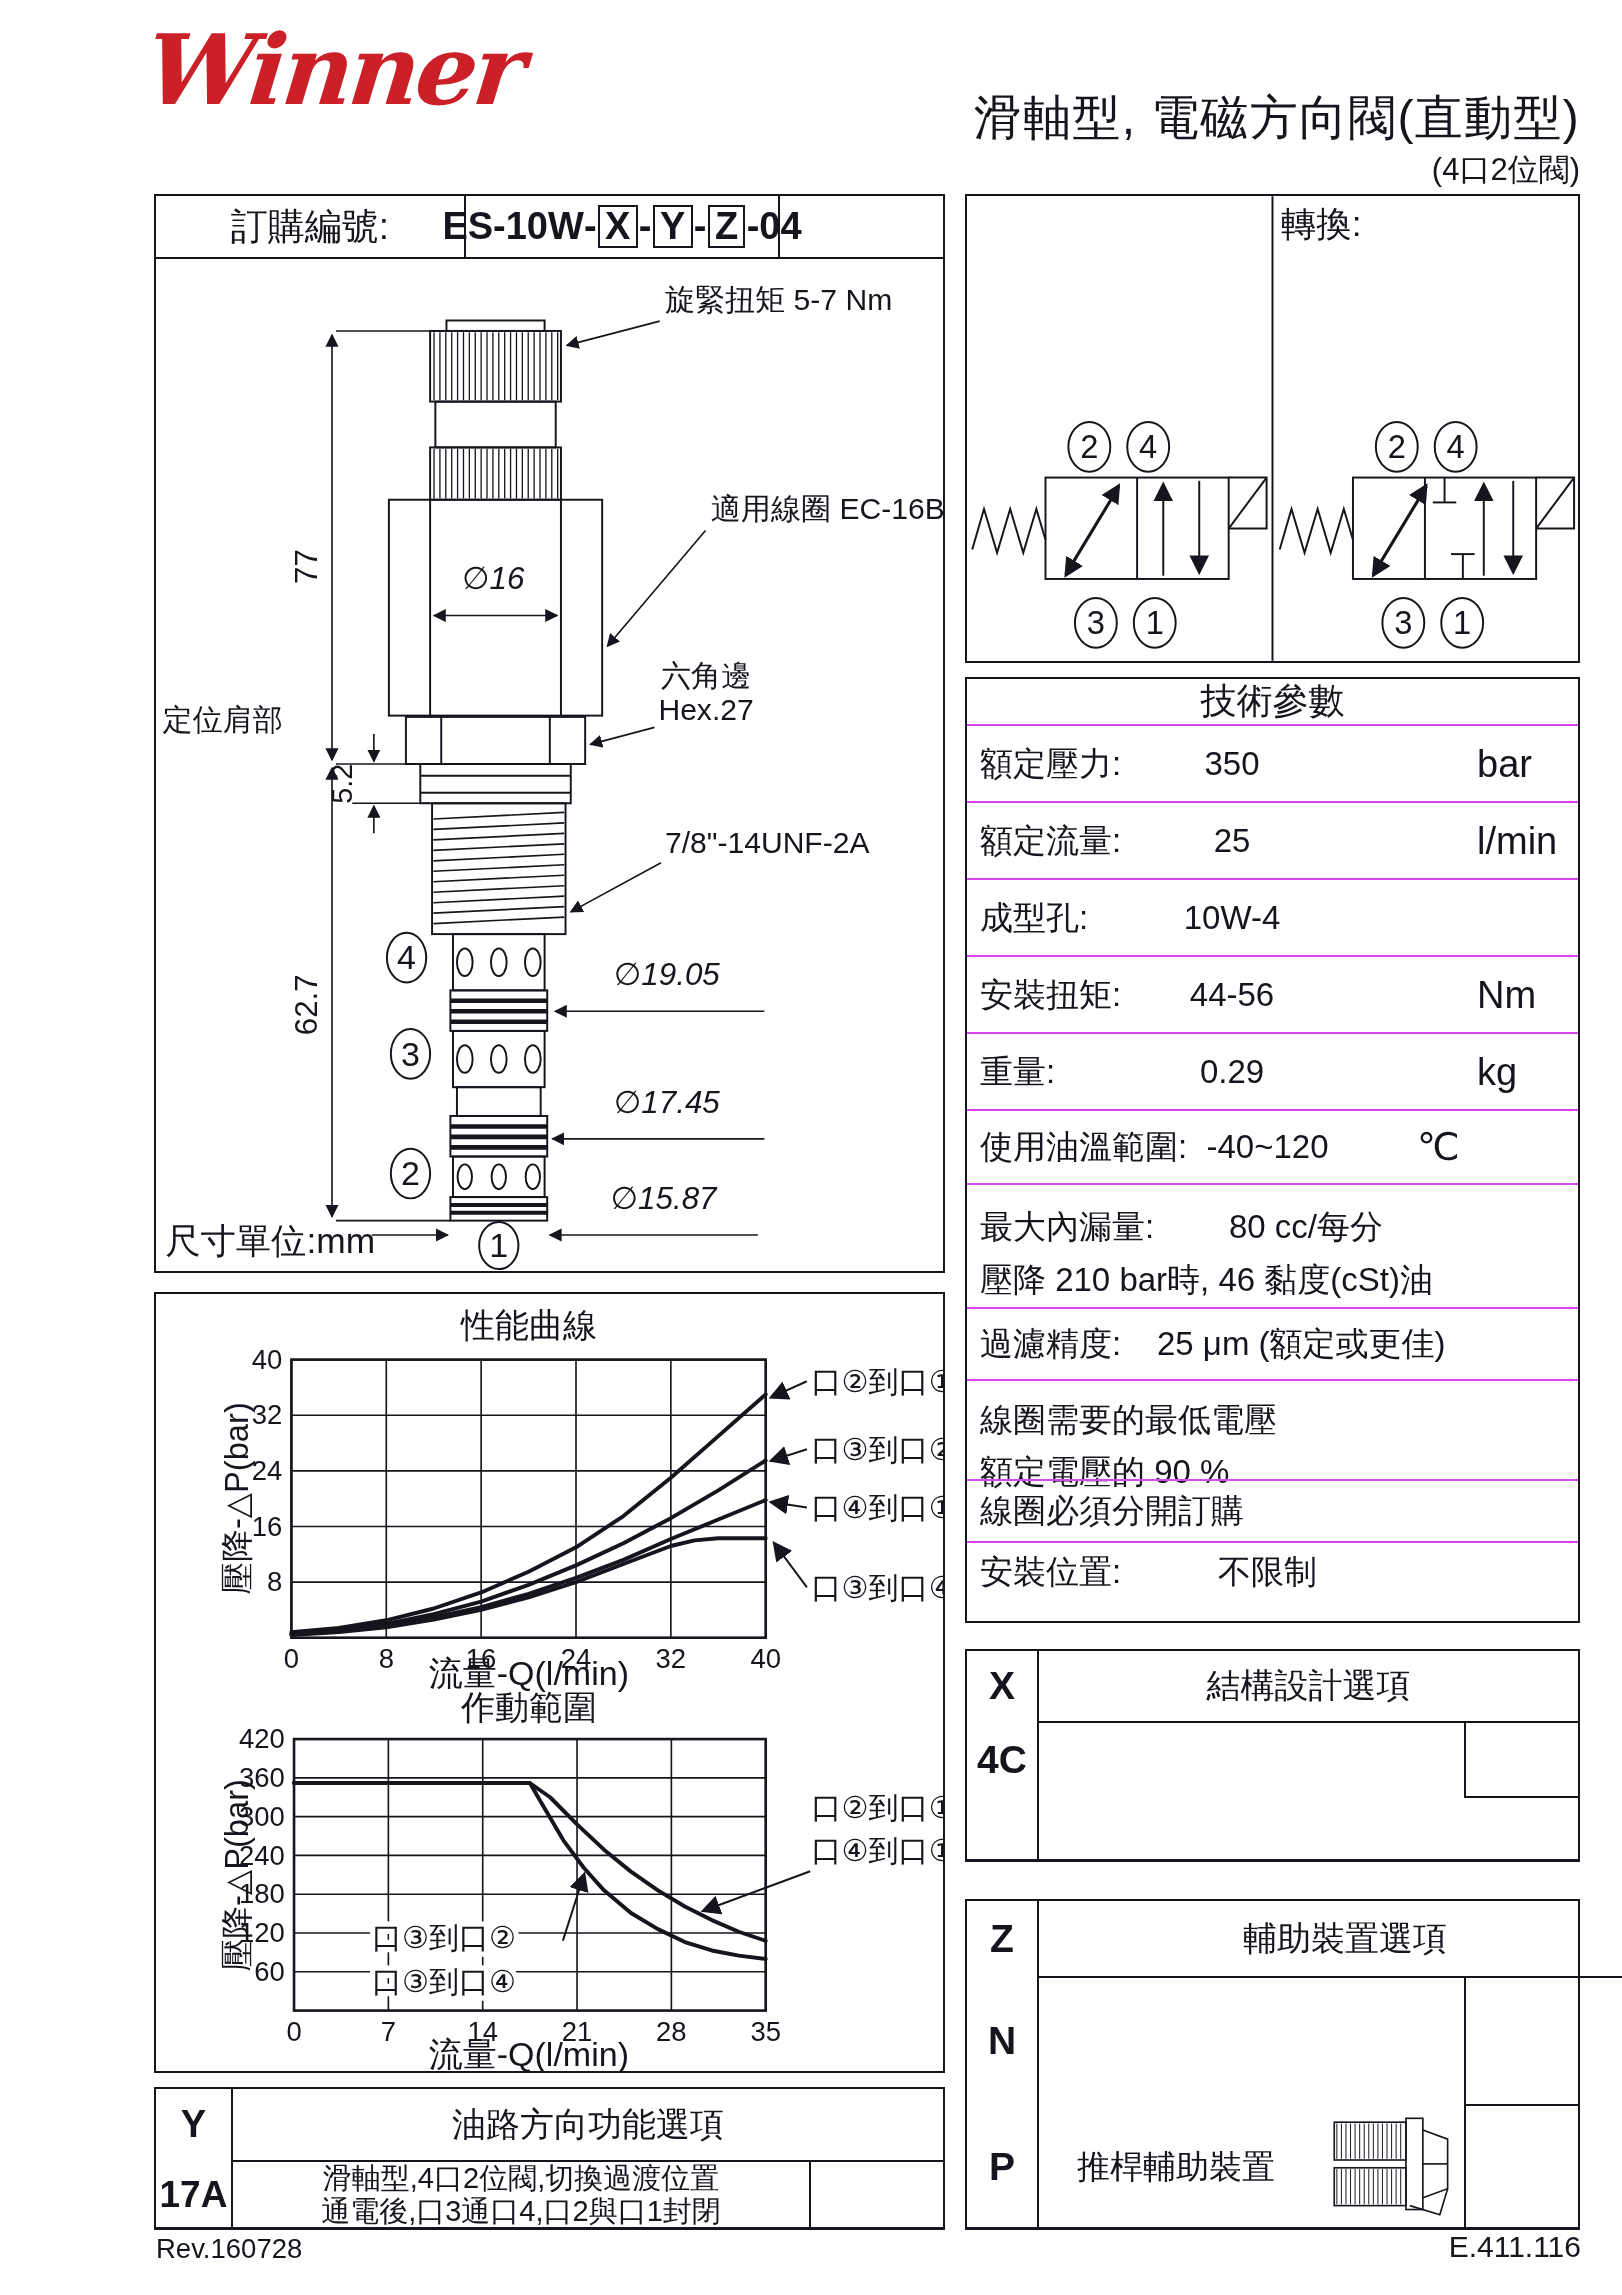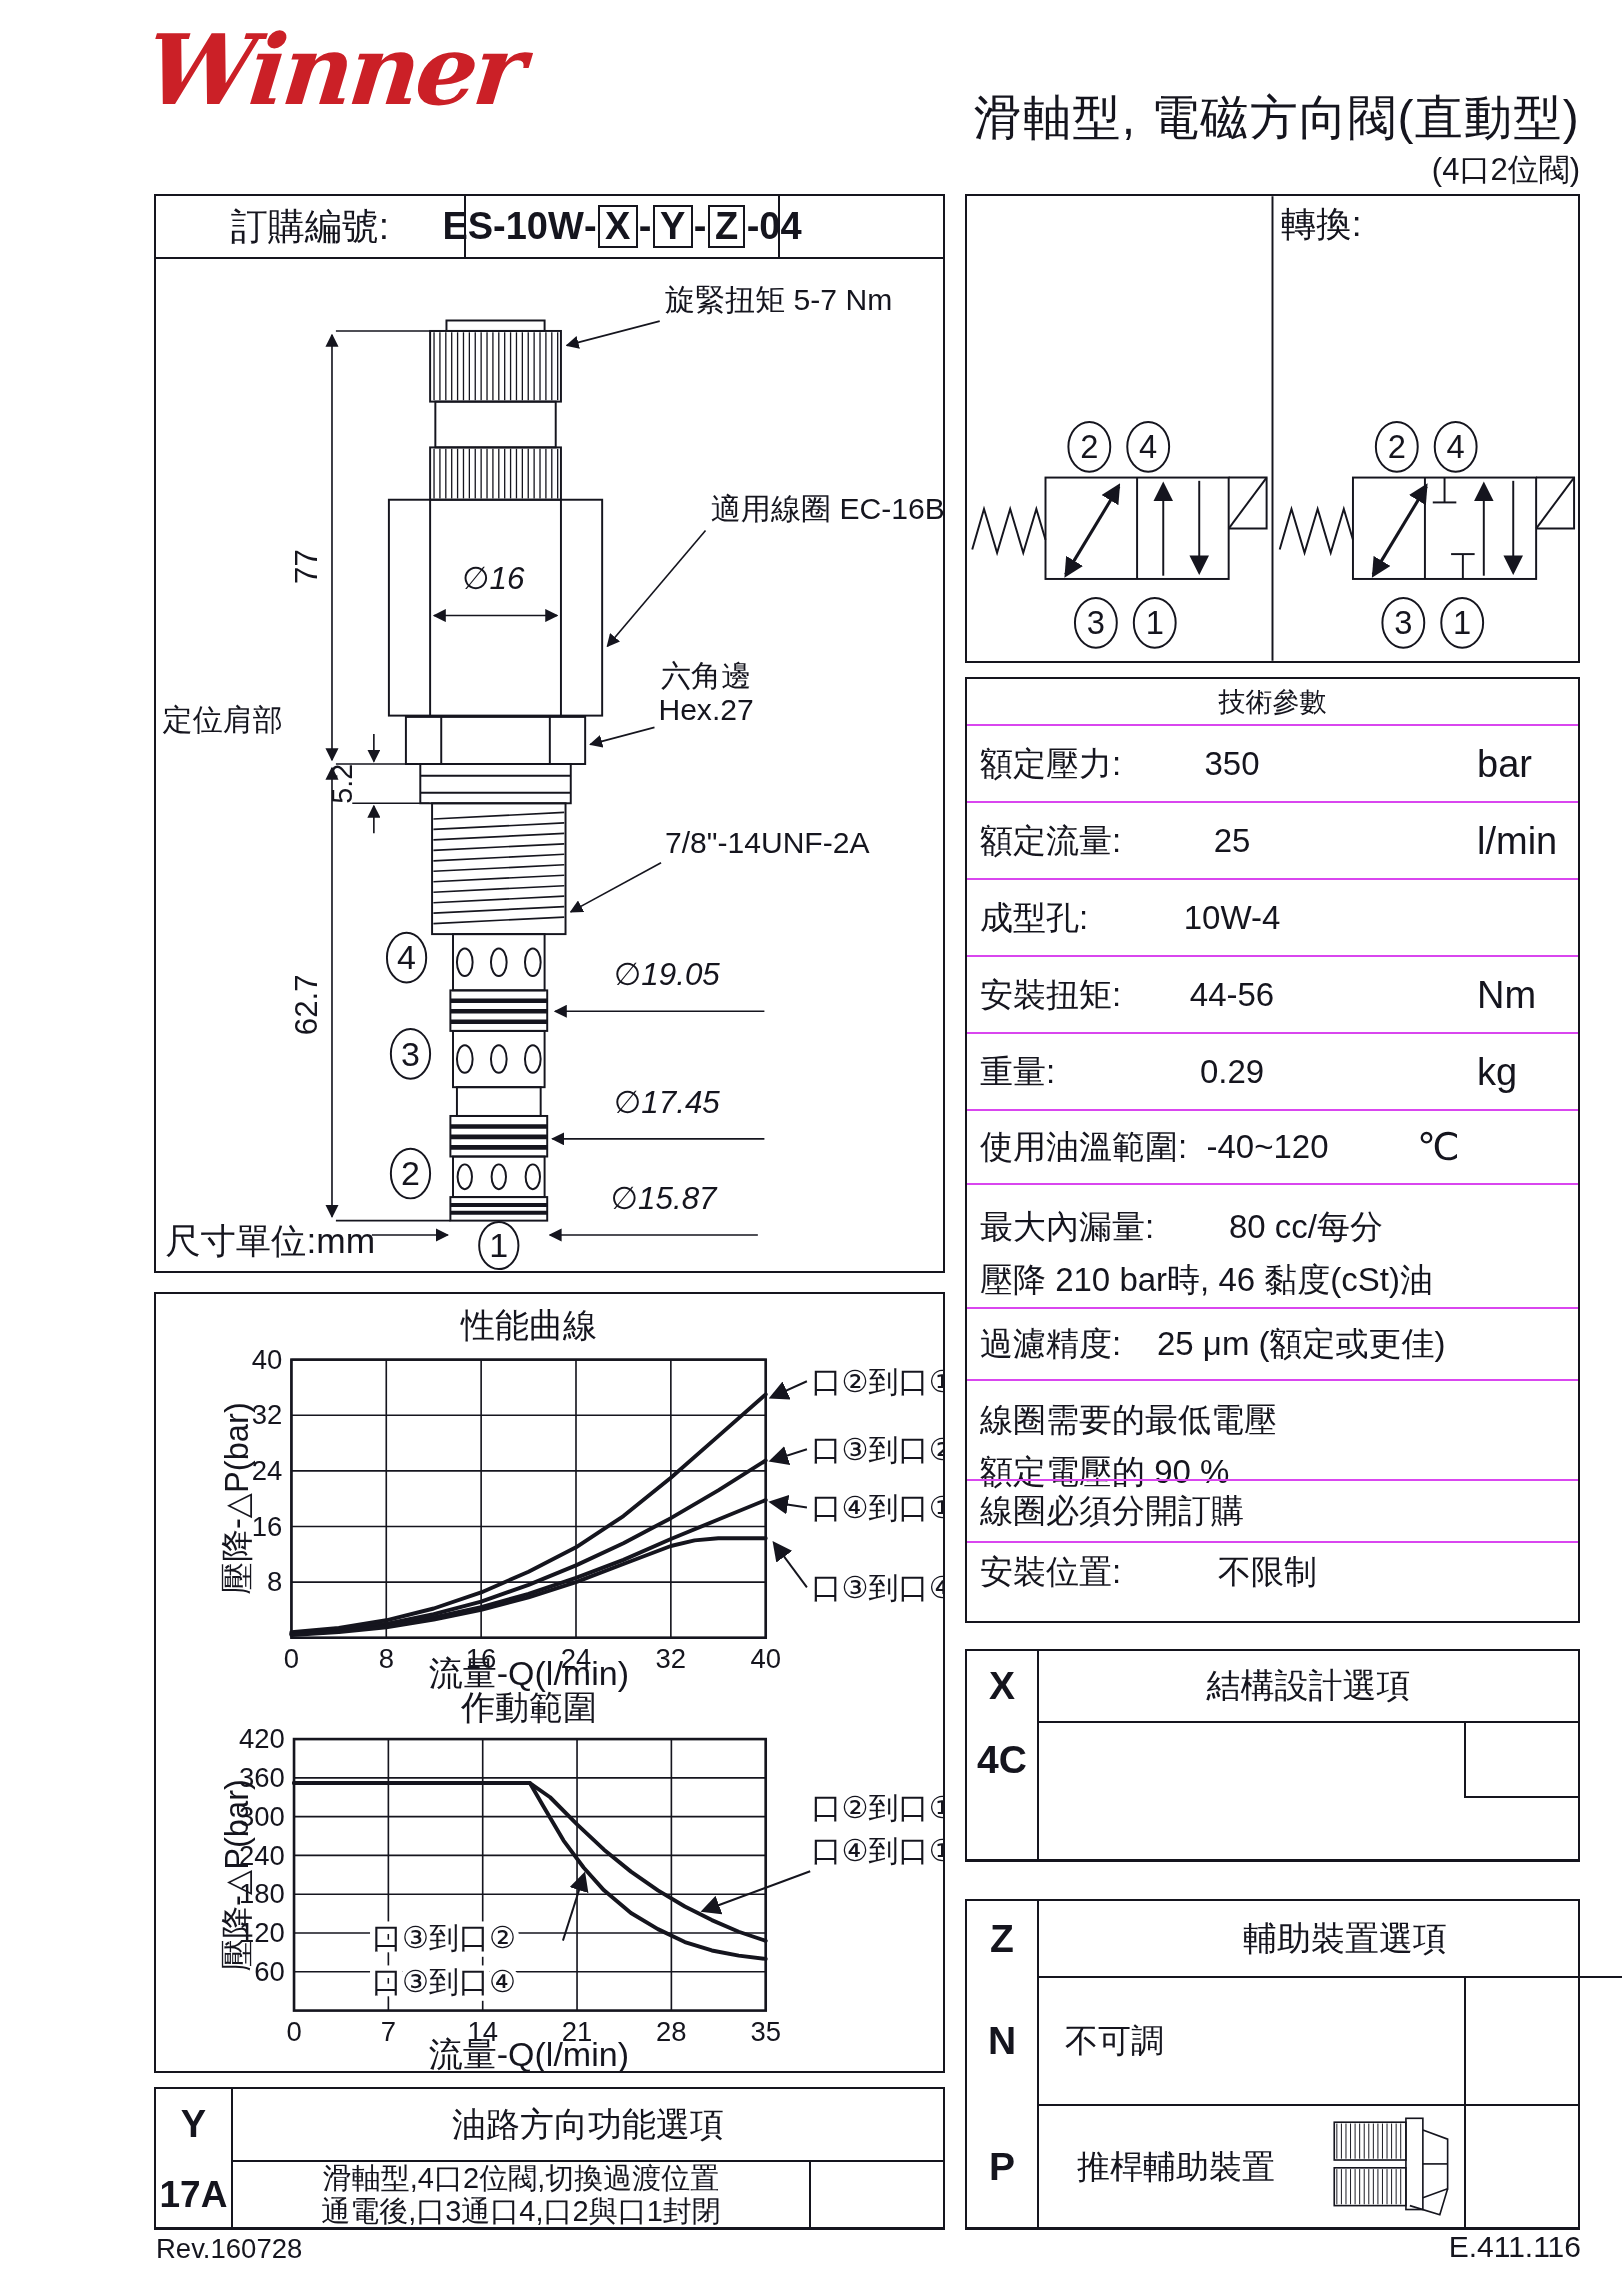--- a/index.html
+++ b/index.html
@@ -284,21 +284,21 @@
       <text x="287" y="669" font-size="50" text-anchor="middle">1</text>
       <text x="657" y="400" font-size="50" text-anchor="middle">2</text>
       <text x="747" y="400" font-size="50" text-anchor="middle">4</text>
       <text x="667" y="669" font-size="50" text-anchor="middle">3</text>
       <text x="757" y="669" font-size="50" text-anchor="middle">1</text>
       <text x="480" y="60" font-size="54">轉換:</text>
     </svg>
   </div>
 
   <div class="box" style="left:965px;top:677px;width:615px;height:946px">
-    <div class="row" style="height:45px;display:flex;align-items:center;justify-content:center;font-size:27px;font-weight:500">技術參數</div>
+    <div class="row" style="height:45px;display:flex;align-items:center;justify-content:center;font-size:36px;font-weight:500">技術參數</div>
     <div class="row" style="height:77px">
       <span class="lbl">額定壓力:</span>
       <span class="val">350</span>
       <span class="unit">bar</span>
     </div>
     <div class="row" style="height:77px">
       <span class="lbl">額定流量:</span>
       <span class="val">25</span>
       <span class="unit">l/min</span>
     </div>
@@ -440,21 +440,20 @@
     <div class="abs" style="left:72px;top:0;width:539px;height:70px;border-bottom:2px solid #15151e;display:flex;align-items:center;justify-content:center;font-size:34px">結構設計選項</div>
     <div class="abs" style="left:0;top:72px;width:70px;height:73px;display:flex;align-items:center;justify-content:center;font-size:39px;font-weight:bold">4C</div>
     <div class="abs" style="left:497px;top:72px;width:114px;height:73px;border-left:2px solid #15151e;border-bottom:2px solid #15151e"></div>
   </div>
 
   <div class="box thickb" style="left:965px;top:1899px;width:615px;height:331px">
     <div class="abs" style="left:0;top:0;width:70px;height:327px;border-right:2px solid #15151e"></div>
     <div class="abs" style="left:0;top:0;width:70px;height:75px;display:flex;align-items:center;justify-content:center;font-size:39px;font-weight:bold">Z</div>
     <div class="abs" style="left:72px;top:0;width:612px;height:75px;border-bottom:2px solid #15151e;display:flex;align-items:center;justify-content:center;font-size:34px">輔助裝置選項</div>
     <div class="abs" style="left:0;top:77px;width:70px;height:126px;display:flex;align-items:center;justify-content:center;font-size:39px;font-weight:bold">N</div>
-    <div class="abs" style="left:72px;top:77px;width:425px;height:126px;border-bottom:2px solid #15151e;display:flex;align-items:center;padding-left:26px;font-size:33px">不可調</div>
     <div class="abs" style="left:497px;top:77px;width:114px;height:126px;border-left:2px solid #15151e;border-bottom:2px solid #15151e"></div>
     <div class="abs" style="left:0;top:205px;width:70px;height:122px;display:flex;align-items:center;justify-content:center;font-size:39px;font-weight:bold">P</div>
     <div class="abs" style="left:72px;top:205px;width:425px;height:122px;display:flex;align-items:center;padding-left:38px;font-size:33px">推桿輔助裝置</div>
     <div class="abs" style="left:497px;top:205px;width:114px;height:122px;border-left:2px solid #15151e"></div>
 
     <svg class="abs" style="left:363px;top:216px" width="131" height="101" viewBox="0 0 200 155">
       <g fill="none" stroke="#15151e" stroke-width="2.5">
         <rect x="6" y="8" width="110" height="58"></rect>
         <rect x="6" y="78" width="110" height="58"></rect>
         <g id="pknurl">

